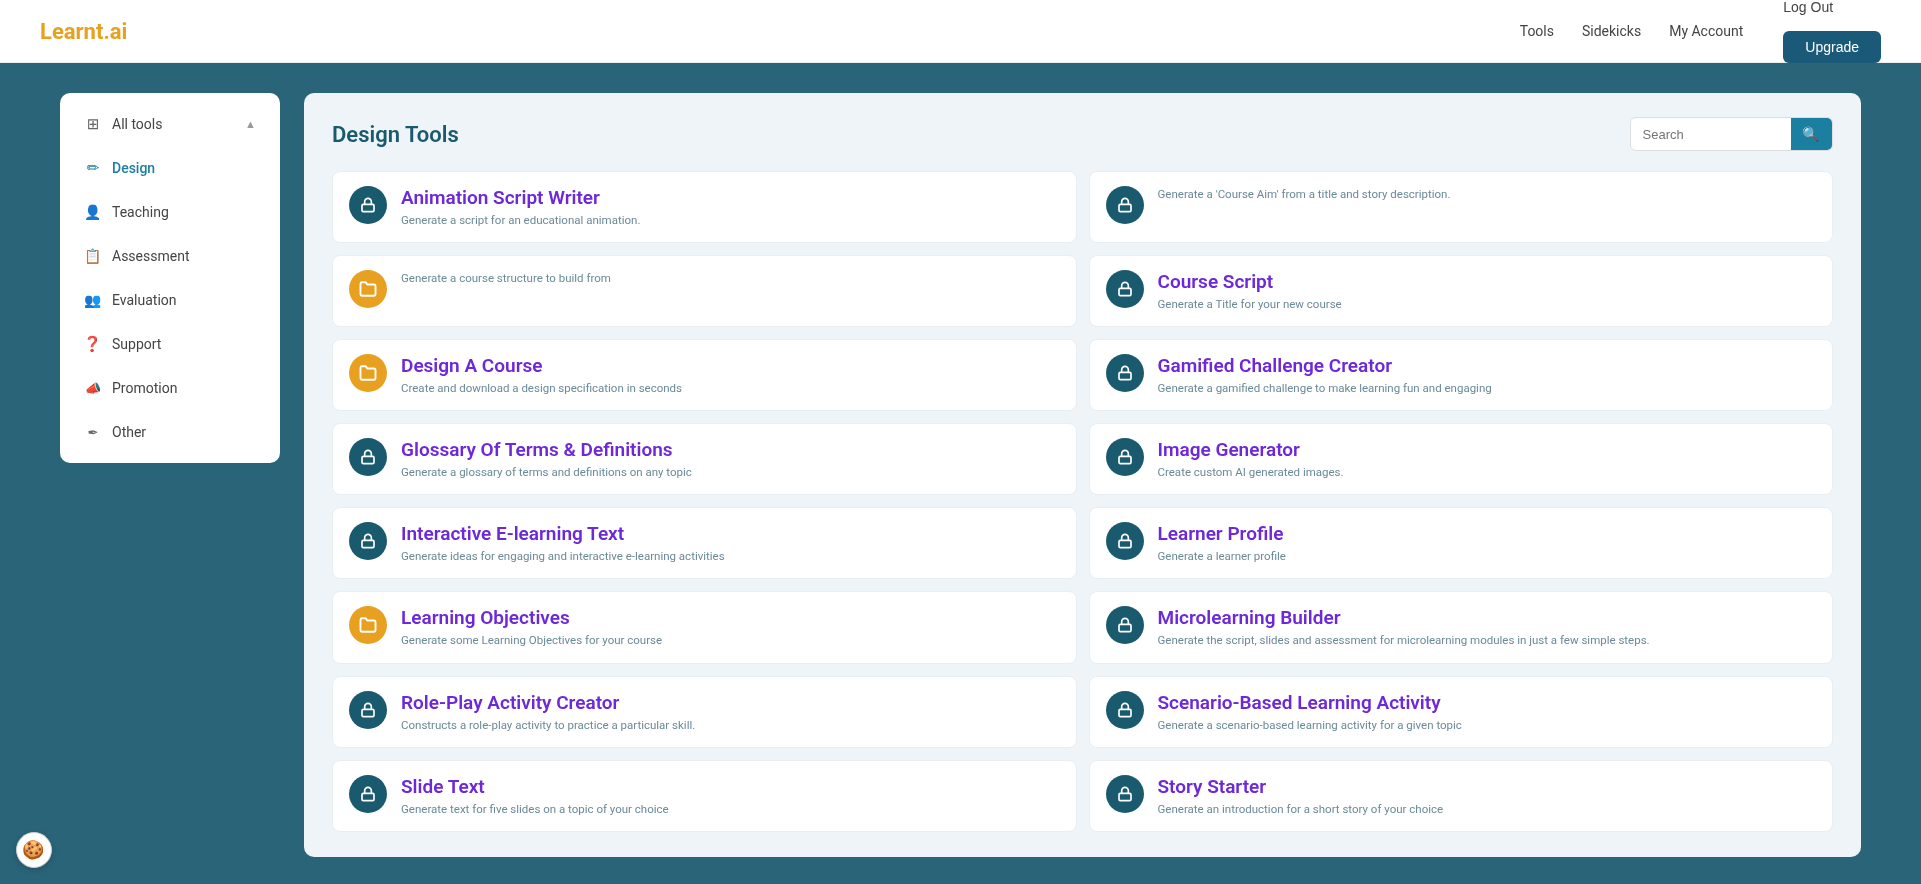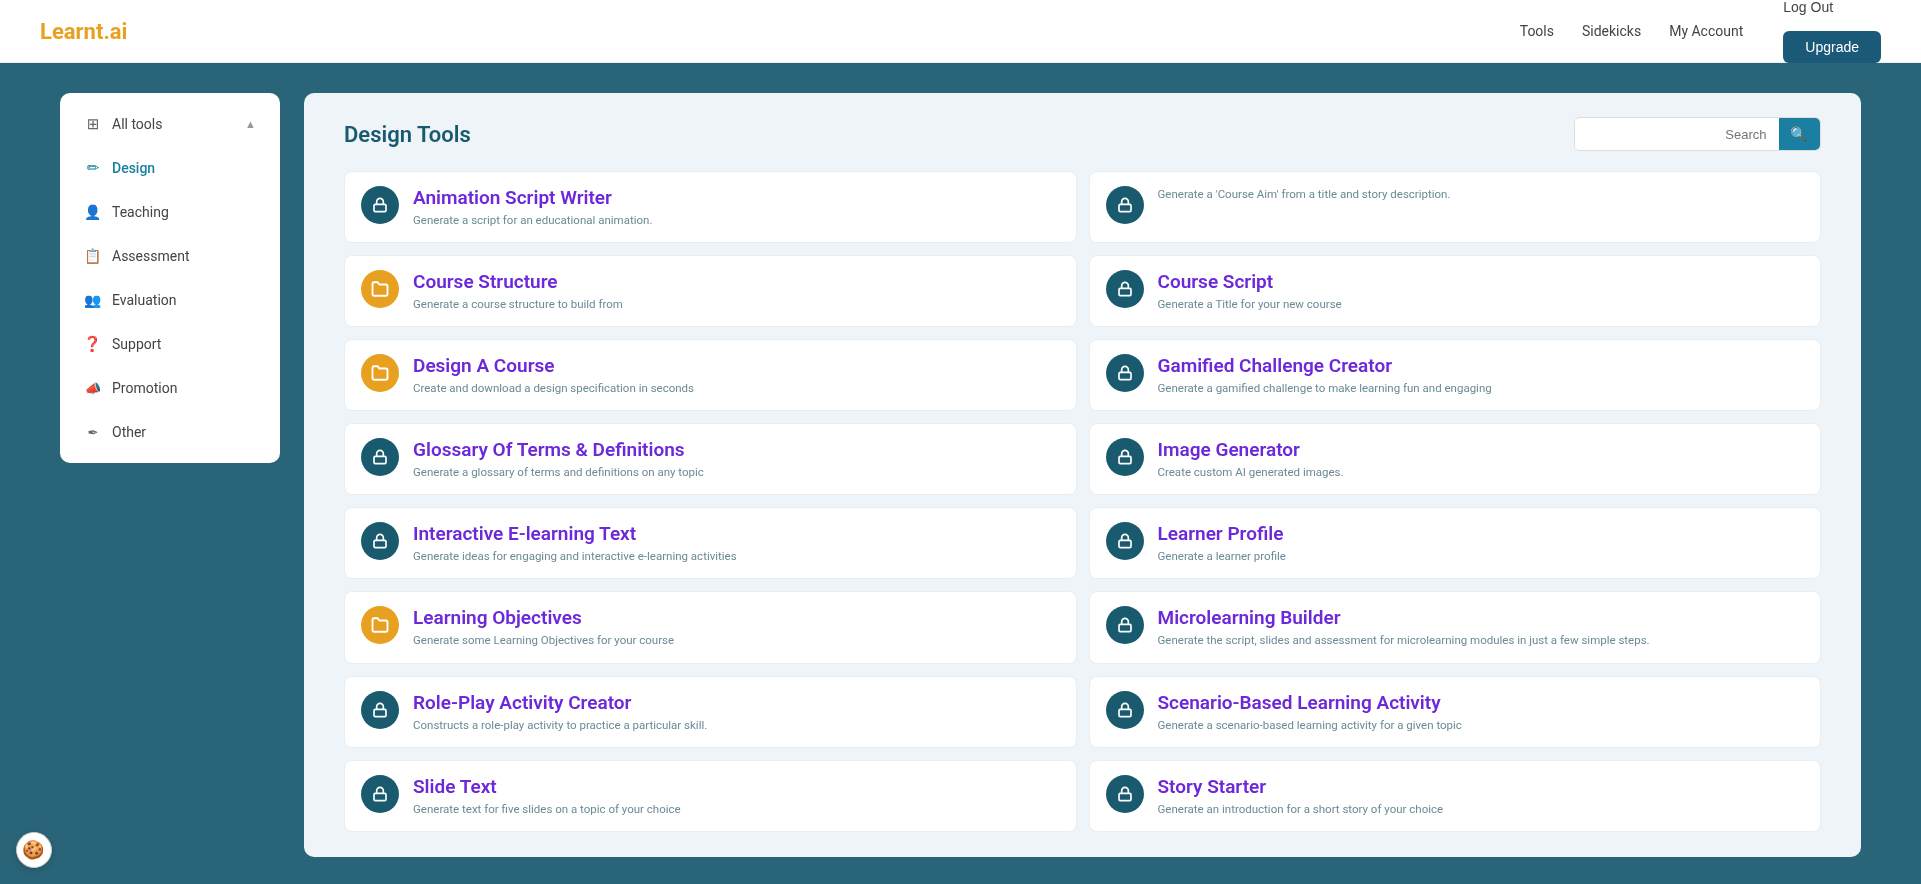--- a/index.html
+++ b/index.html
@@ -105,21 +105,21 @@
       margin-left: auto;
       font-size: 11px;
       color: #999;
     }
 
     
     .content-area {
       flex: 1;
       background: #eef4f7;
       border-radius: 10px;
-      padding: 24px 40px;
+      padding: 24px 28px;
     }
     .content-header {
       display: flex;
       align-items: center;
       justify-content: space-between;
       margin-bottom: 20px;
     }
     .page-title {
       font-size: 22px;
       font-weight: 600;
@@ -131,23 +131,22 @@
       background: #fff;
       border: 1px solid #ddd;
       border-radius: 6px;
       overflow: hidden;
     }
     .search-input {
       border: none;
       outline: none;
       padding: 8px 12px;
       font-size: 13px;
-      width: 204px;
+      width: 160px;
       color: #444;
-      text-align: right;
     }
     .search-btn {
       background: #1a7fa0;
       border: none;
       color: #fff;
       padding: 8px 12px;
       cursor: pointer;
       font-size: 14px;
     }
 
@@ -310,21 +309,20 @@
             <div class="tool-desc">Generate a 'Course Aim' from a title and story description.</div>
           </div>
         </div>
         <div class="tool-card">
           <div class="tool-icon-circle orange">
             <svg width="18" height="18" viewBox="0 0 24 24" fill="none" stroke="white" stroke-width="2.5" stroke-linecap="round" stroke-linejoin="round">
               <path d="M22 19a2 2 0 0 1-2 2H4a2 2 0 0 1-2-2V5a2 2 0 0 1 2-2h5l2 3h9a2 2 0 0 1 2 2z"></path>
             </svg>
           </div>
           <div class="tool-text">
-            <div class="tool-name">Course Structure</div>
             <div class="tool-desc">Generate a course structure to build from</div>
           </div>
         </div>
         <div class="tool-card">
           <div class="tool-icon-circle">
             <svg width="16" height="16" viewBox="0 0 24 24" fill="none" stroke="white" stroke-width="2.5" stroke-linecap="round" stroke-linejoin="round">
               <rect x="3" y="11" width="18" height="11" rx="2" ry="2"></rect>
               <path d="M7 11V7a5 5 0 0 1 10 0v4"></path>
             </svg>
           </div>

